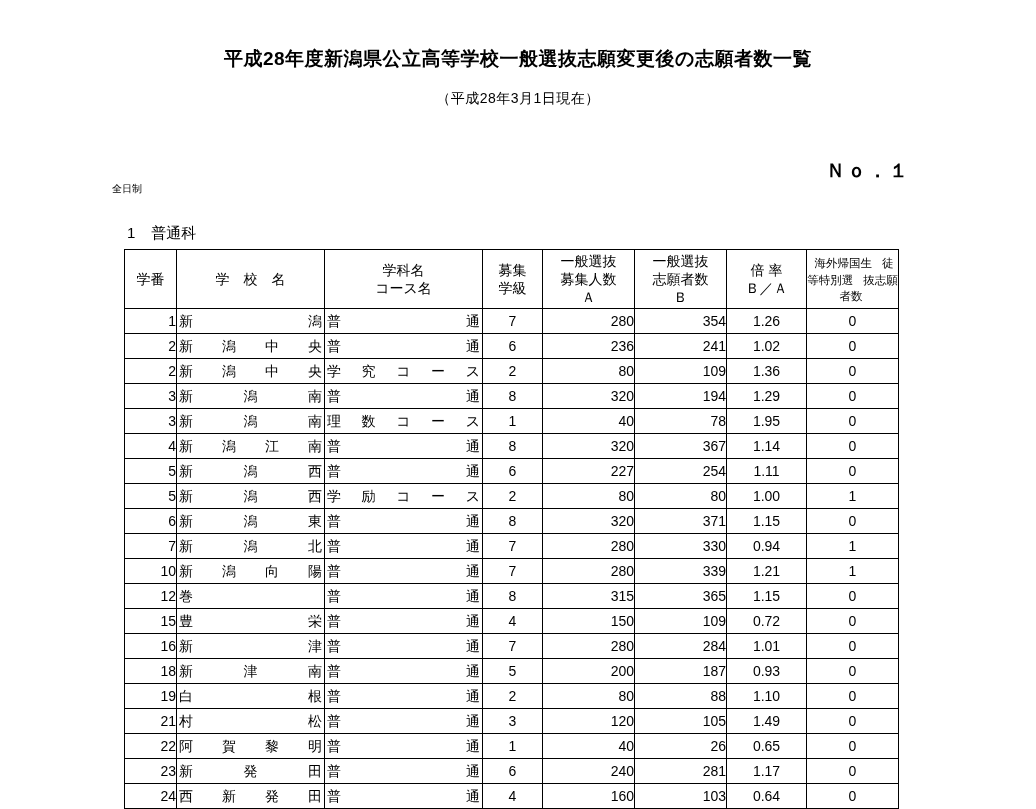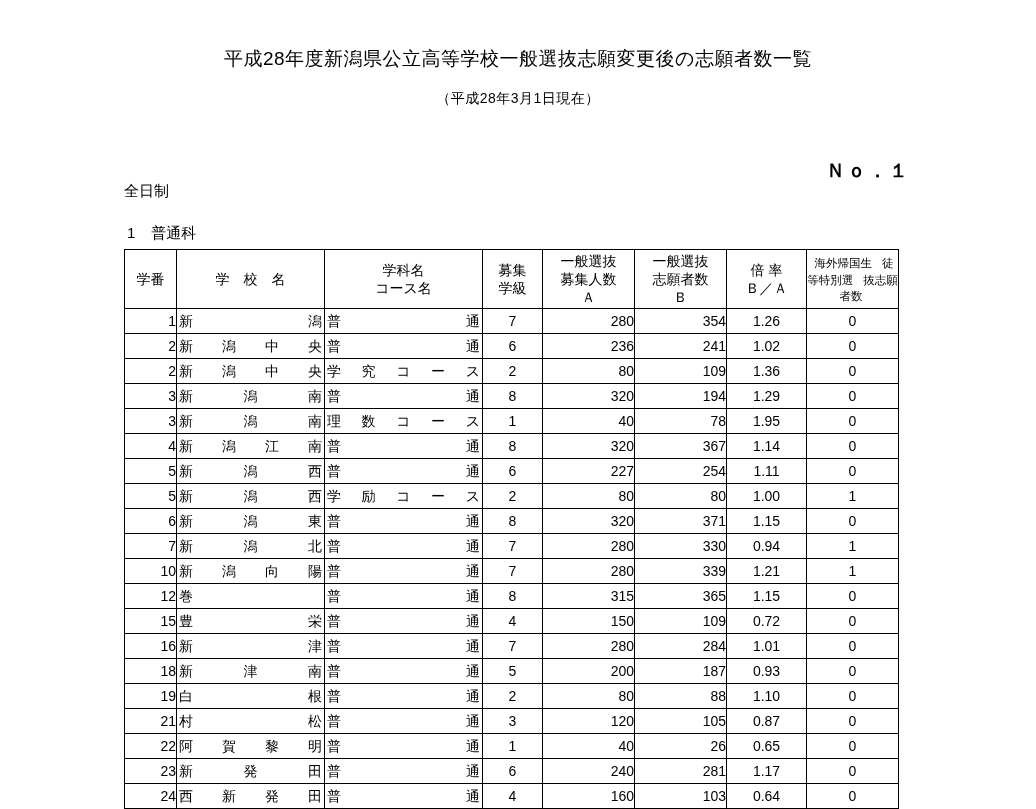--- a/index.html
+++ b/index.html
@@ -19,41 +19,41 @@
     position: relative;
     width: 1036px;
     height: 809px;
   }
   .title-block {
     text-align: center;
     margin-top: 46px;
   }
   .title-main {
     font-size: 19px;
-    font-weight: normal;
+    font-weight: bold;
     letter-spacing: 0.5px;
   }
   .title-sub {
     font-size: 14px;
     margin-top: 18px;
     letter-spacing: 0.5px;
   }
   .pageno {
     position: absolute;
     right: 126px;
     top: 112px;
     font-size: 19px;
     letter-spacing: 2px;
     font-weight: bold;
   }
   .zennichi {
     position: absolute;
-    left: 124px;
+    left: 112px;
     top: 136px;
-    font-size: 15px;
+    font-size: 10px;
   }
   .section-head {
     position: absolute;
     left: 127px;
     top: 178px;
     font-size: 15px;
   }
   .section-head .num {
     margin-right: 16px;
   }
@@ -552,21 +552,21 @@
           </td>
           <td class="course">
             <span class="spread-inner">
               <span class="ch">普</span>
               <span class="ch">通</span>
             </span>
           </td>
           <td class="num-c">3</td>
           <td class="num-r">120</td>
           <td class="num-r">105</td>
-          <td class="num-c">0.87</td>
+          <td class="num-c">1.49</td>
           <td class="num-c">0</td>
         </tr>
         <tr>
           <td class="num-r">22</td>
           <td class="school">
             <span class="spread-inner">
               <span class="ch">阿</span>
               <span class="ch">賀</span>
               <span class="ch">黎</span>
               <span class="ch">明</span>

